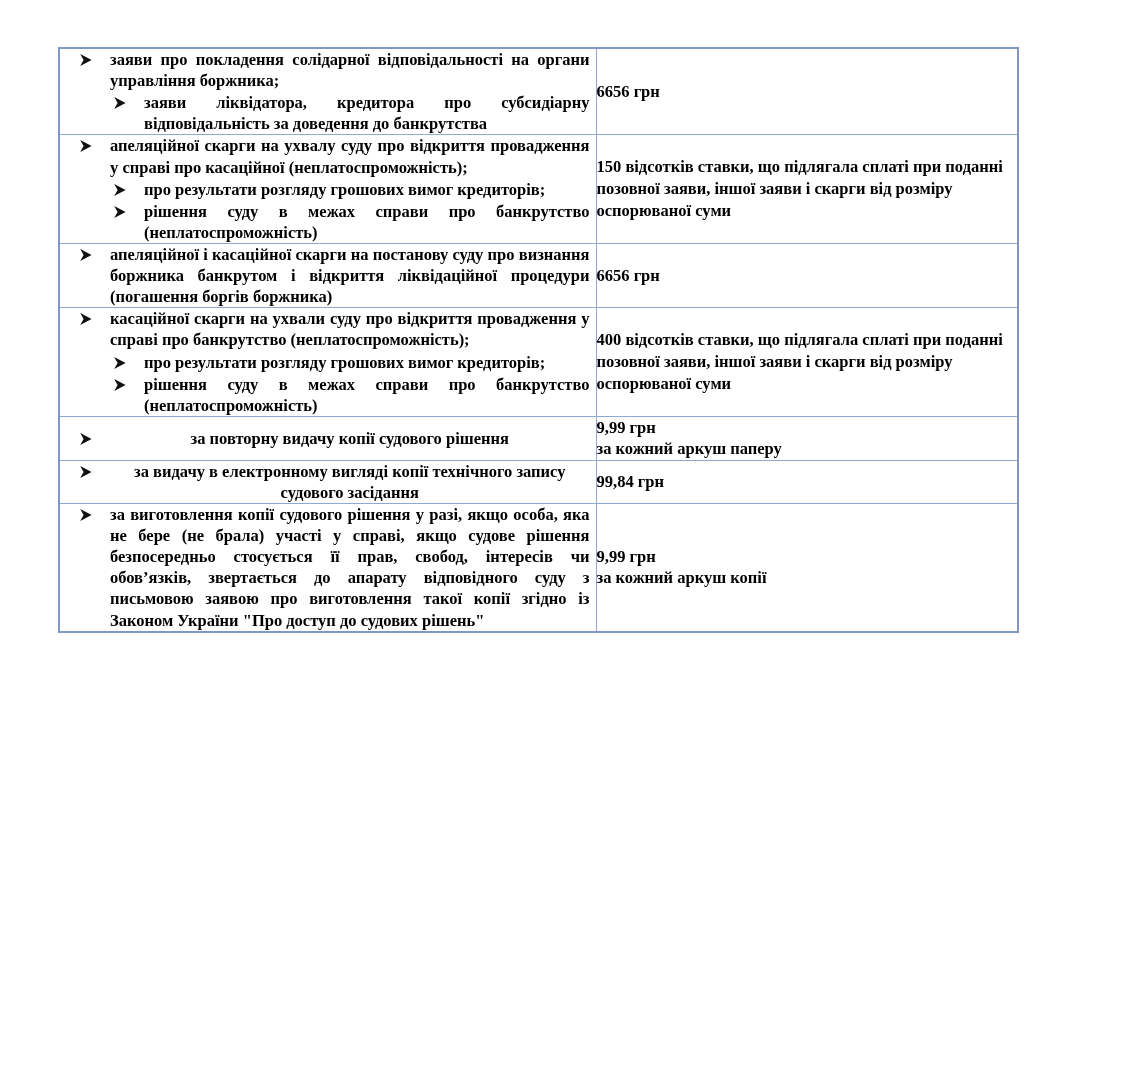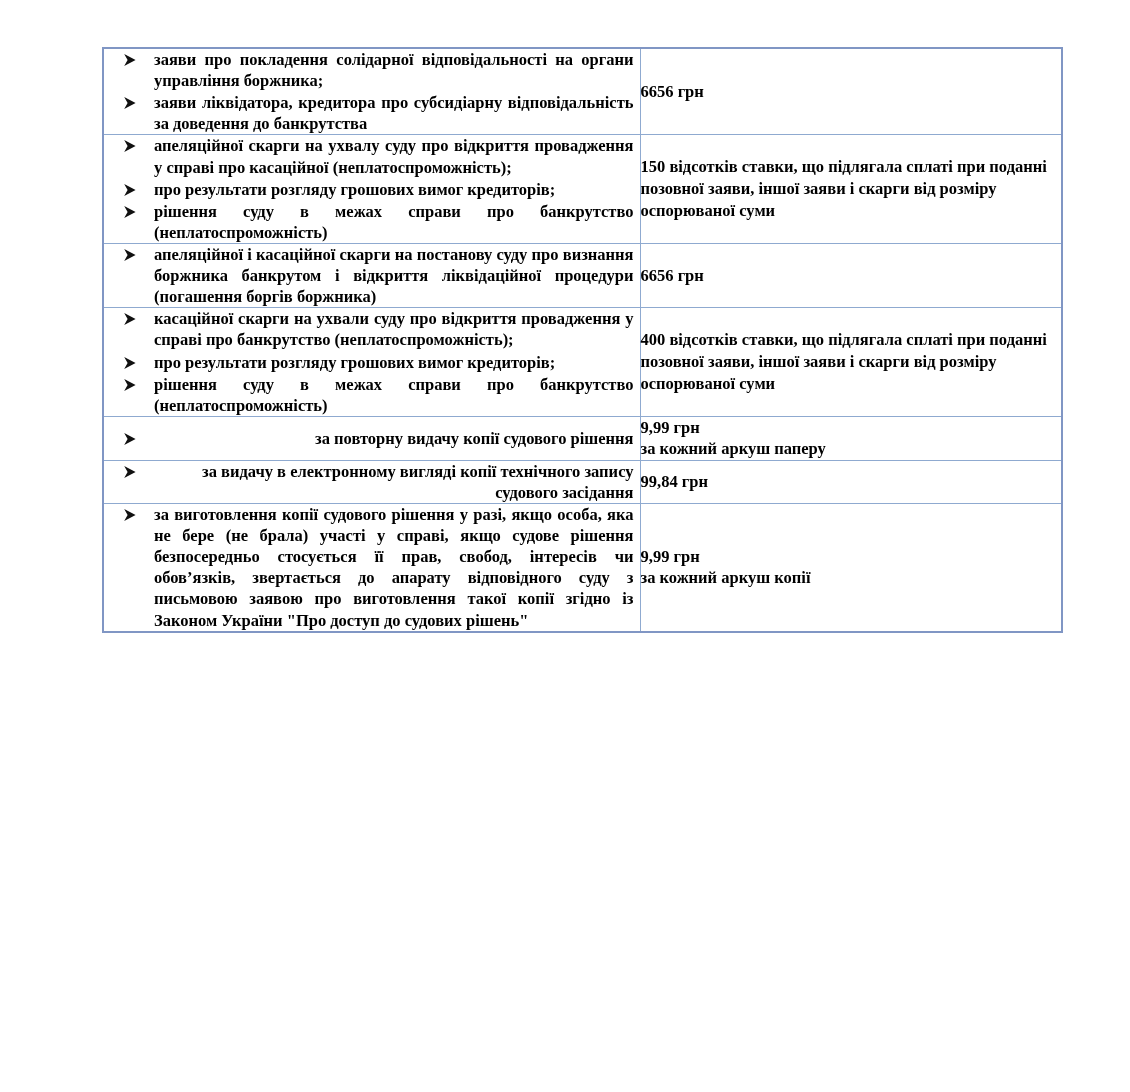--- a/index.html
+++ b/index.html
@@ -14,21 +14,21 @@
     font-family: "Liberation Serif", "DejaVu Serif", serif;
     color: #000000;
     overflow: hidden;
   }
 
   .page {
     position: relative;
     width: 1130px;
     height: 1080px;
     box-sizing: border-box;
-    padding: 47px 58px 0 102px;
+    padding: 47px 58px 0 58px;
   }
 
   table.fee-table {
     width: 959px;
     border-collapse: collapse;
     table-layout: fixed;
     border: 0;
   }
 
   table.fee-table col.col-desc { width: 537px; }
@@ -73,24 +73,25 @@
     margin: 0 0 0 0;
     padding: 0 6px 0 50px;
     font-size: 16.5px;
     font-weight: bold;
     line-height: 1.28;
     text-align: justify;
     text-justify: inter-word;
     hyphens: none;
   }
   ul.bullets li.left-align {
-    text-align: right;
+    text-align: center;
   }
   ul.bullets li + li {
     margin-top: 1px;
+    margin-left: 34px;
   }
 
   .bullet-icon {
     position: absolute;
     left: 19px;
     top: 0;
     width: 18px;
     height: 21px;
     line-height: 21px;
     font-size: 15px;

